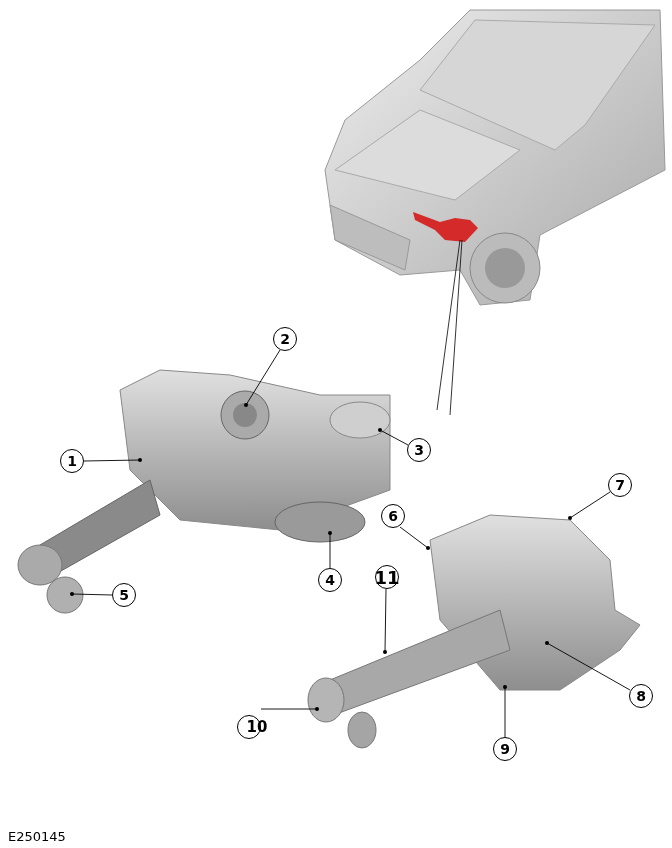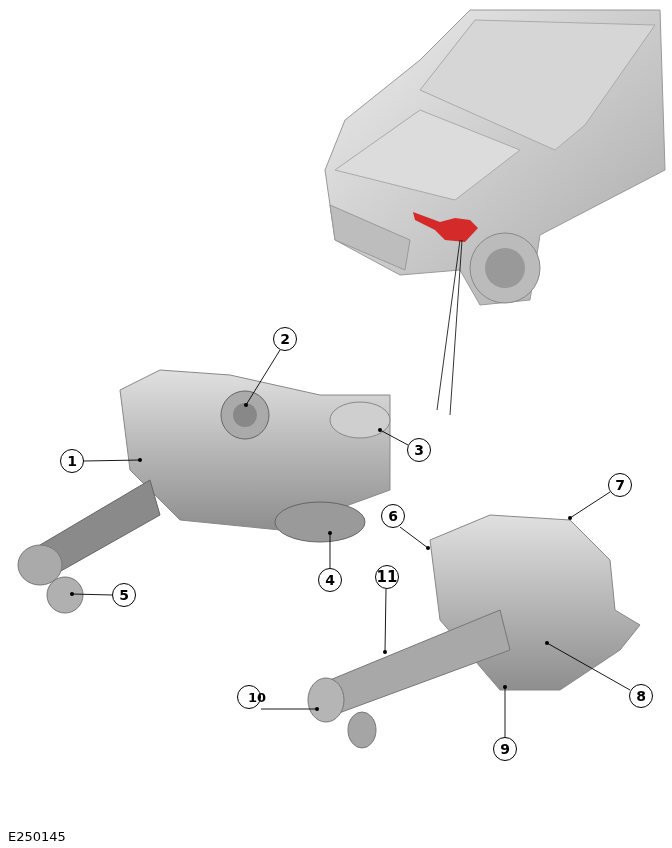--- a/index.html
+++ b/index.html
@@ -85,17 +85,17 @@
 <div id="callouts">
     <div class="callout" style="left: 60px; top: 449px;">1</div>
     <div class="callout" style="left: 273px; top: 327px;">2</div>
     <div class="callout" style="left: 407px; top: 438px;">3</div>
     <div class="callout" style="left: 318px; top: 568px;">4</div>
     <div class="callout" style="left: 112px; top: 583px;">5</div>
     <div class="callout" style="left: 381px; top: 504px;">6</div>
     <div class="callout" style="left: 608px; top: 473px;">7</div>
     <div class="callout" style="left: 629px; top: 684px;">8</div>
     <div class="callout" style="left: 493px; top: 737px;">9</div>
-    <div class="callout" style="left: 237px; top: 685px; font-size: 13px; padding-left: 16px;">10</div>
-    <div class="callout" style="left: 375px; top: 565px; font-size: 15px;">11</div>
+    <div class="callout" style="left: 237px; top: 715px; font-size: 15px; padding-left: 16px;">10</div>
+    <div class="callout" style="left: 375px; top: 565px; font-size: 18px;">11</div>
   </div>
 
 <div class="figid">E250145</div>
 
 </body></html>

